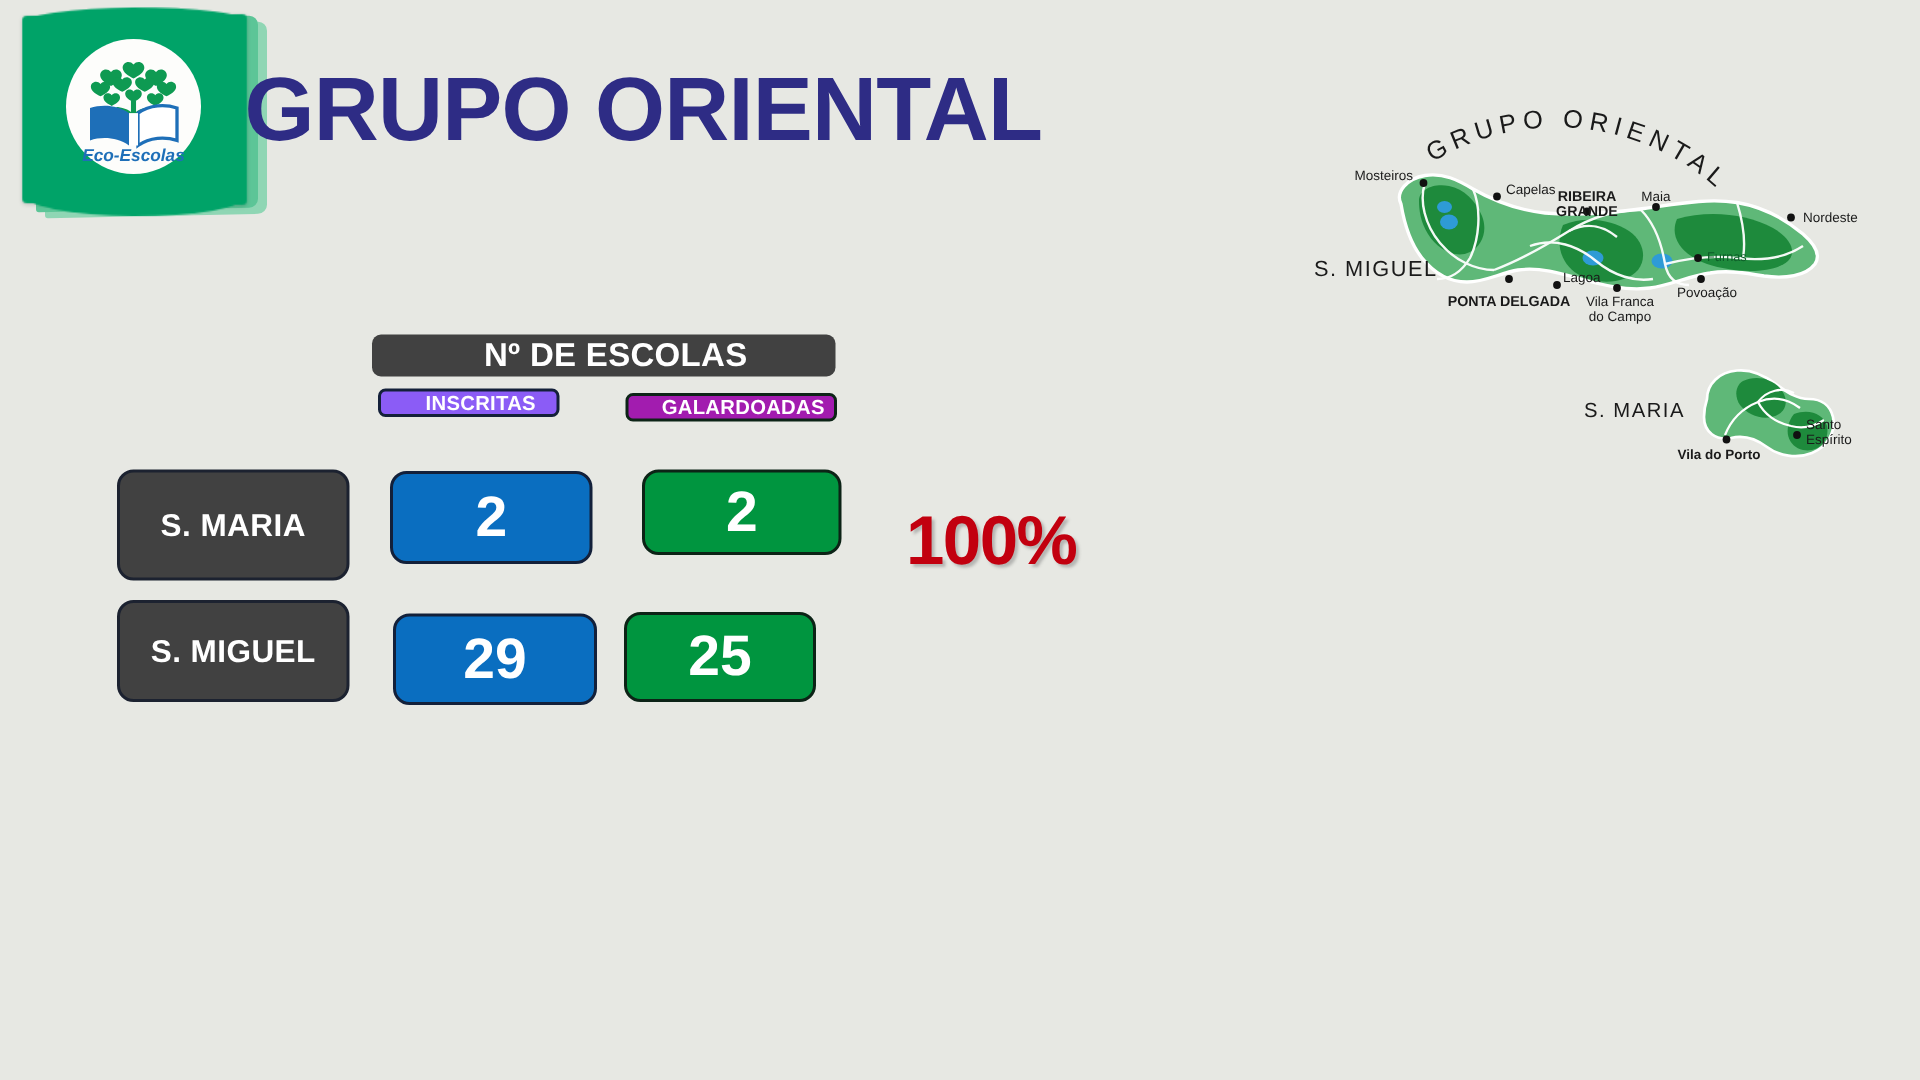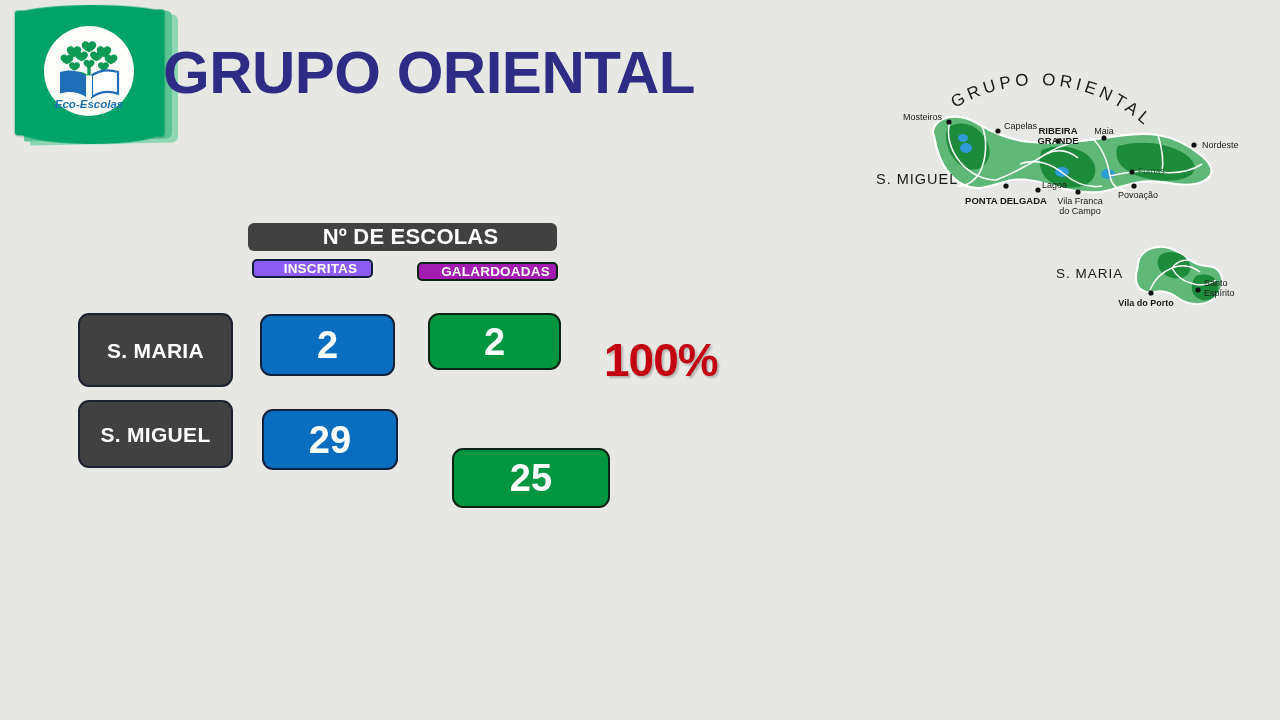--- a/index.html
+++ b/index.html
@@ -192,21 +192,21 @@
     border-radius: 11px;
   }
   .num { font-size: 38px; font-weight: 700; }
 
   .r1-label { left: 78px;  top: 313px; width: 155px; height: 74px; }
   .r1-blue  { left: 260px; top: 314px; width: 135px; height: 62px; }
   .r1-green { left: 428px; top: 313px; width: 133px; height: 57px; }
 
   .r2-label { left: 78px;  top: 400px; width: 155px; height: 68px; }
   .r2-blue  { left: 262px; top: 409px; width: 136px; height: 61px; }
-  .r2-green { left: 452px; top: 408px; width: 158px; height: 60px; margin-top: 40px; }
+  .r2-green { left: 416px; top: 408px; width: 128px; height: 60px; }
 
   .percent {
     position: absolute;
     left: 604px;
     top: 317px;
     font-size: 46px;
     font-weight: 700;
     color: #c2000f;
     text-shadow: 2px 2px 2px rgba(120,120,120,.45);
     letter-spacing: -1px;

